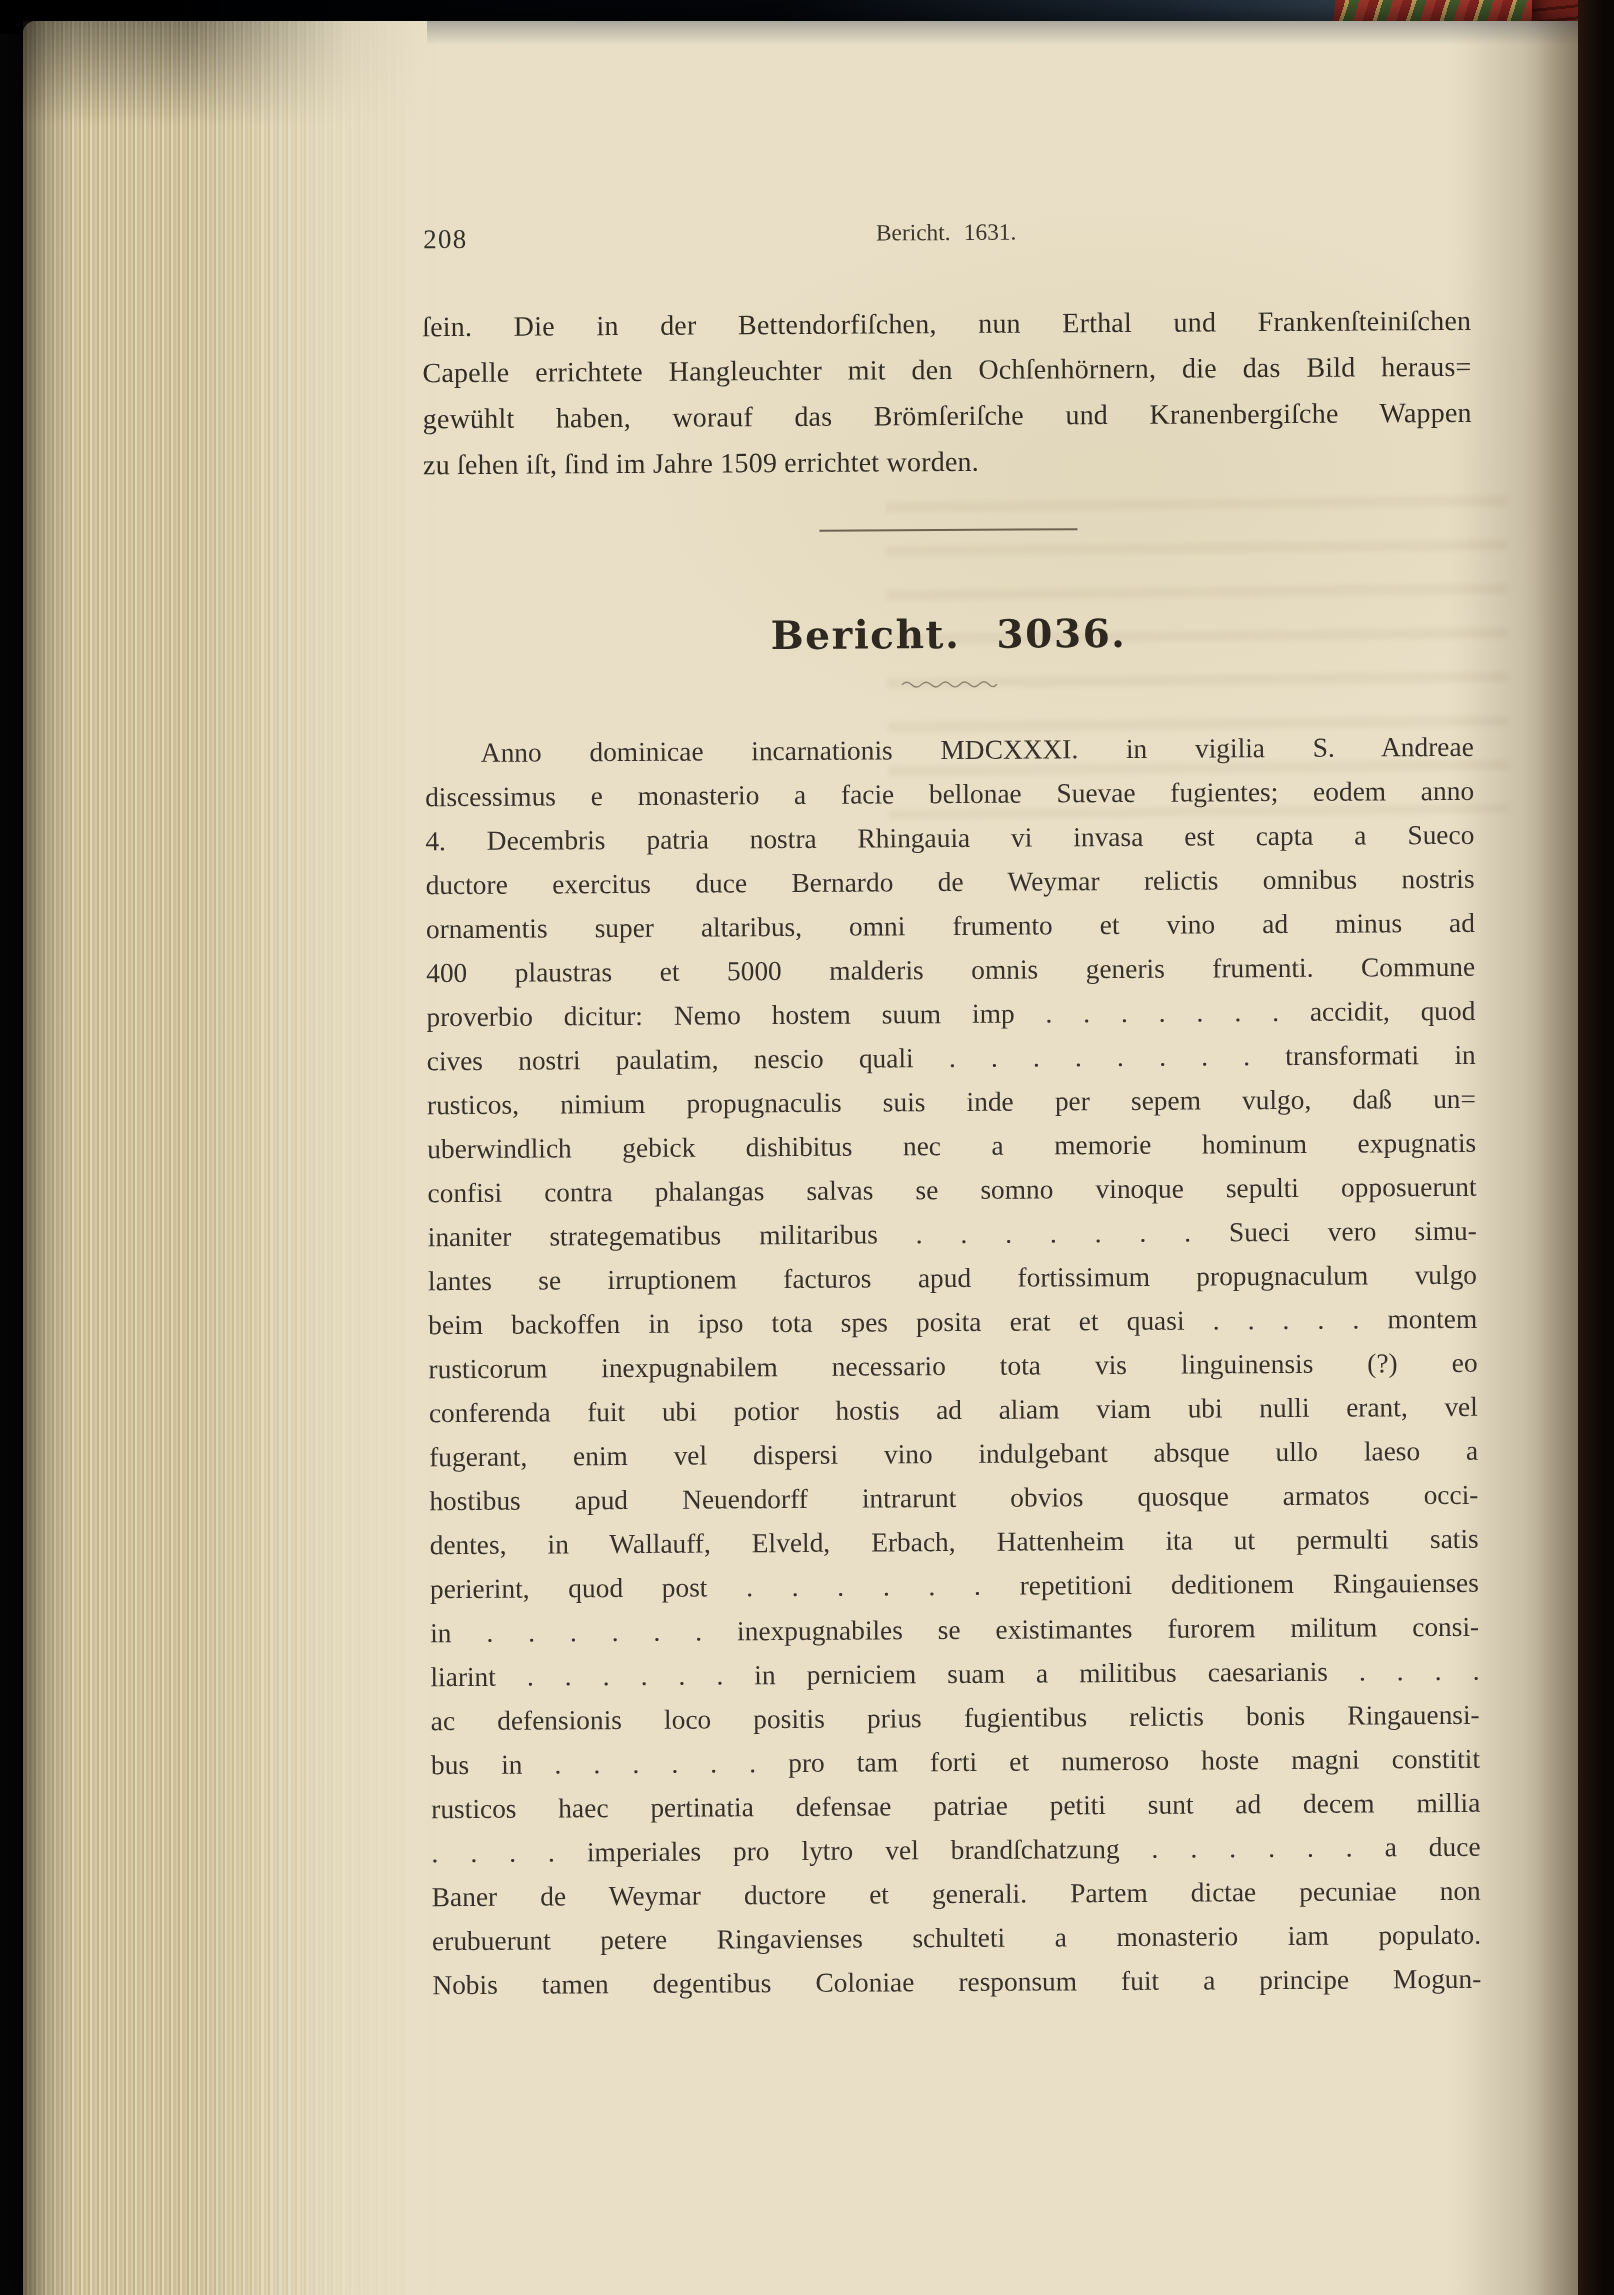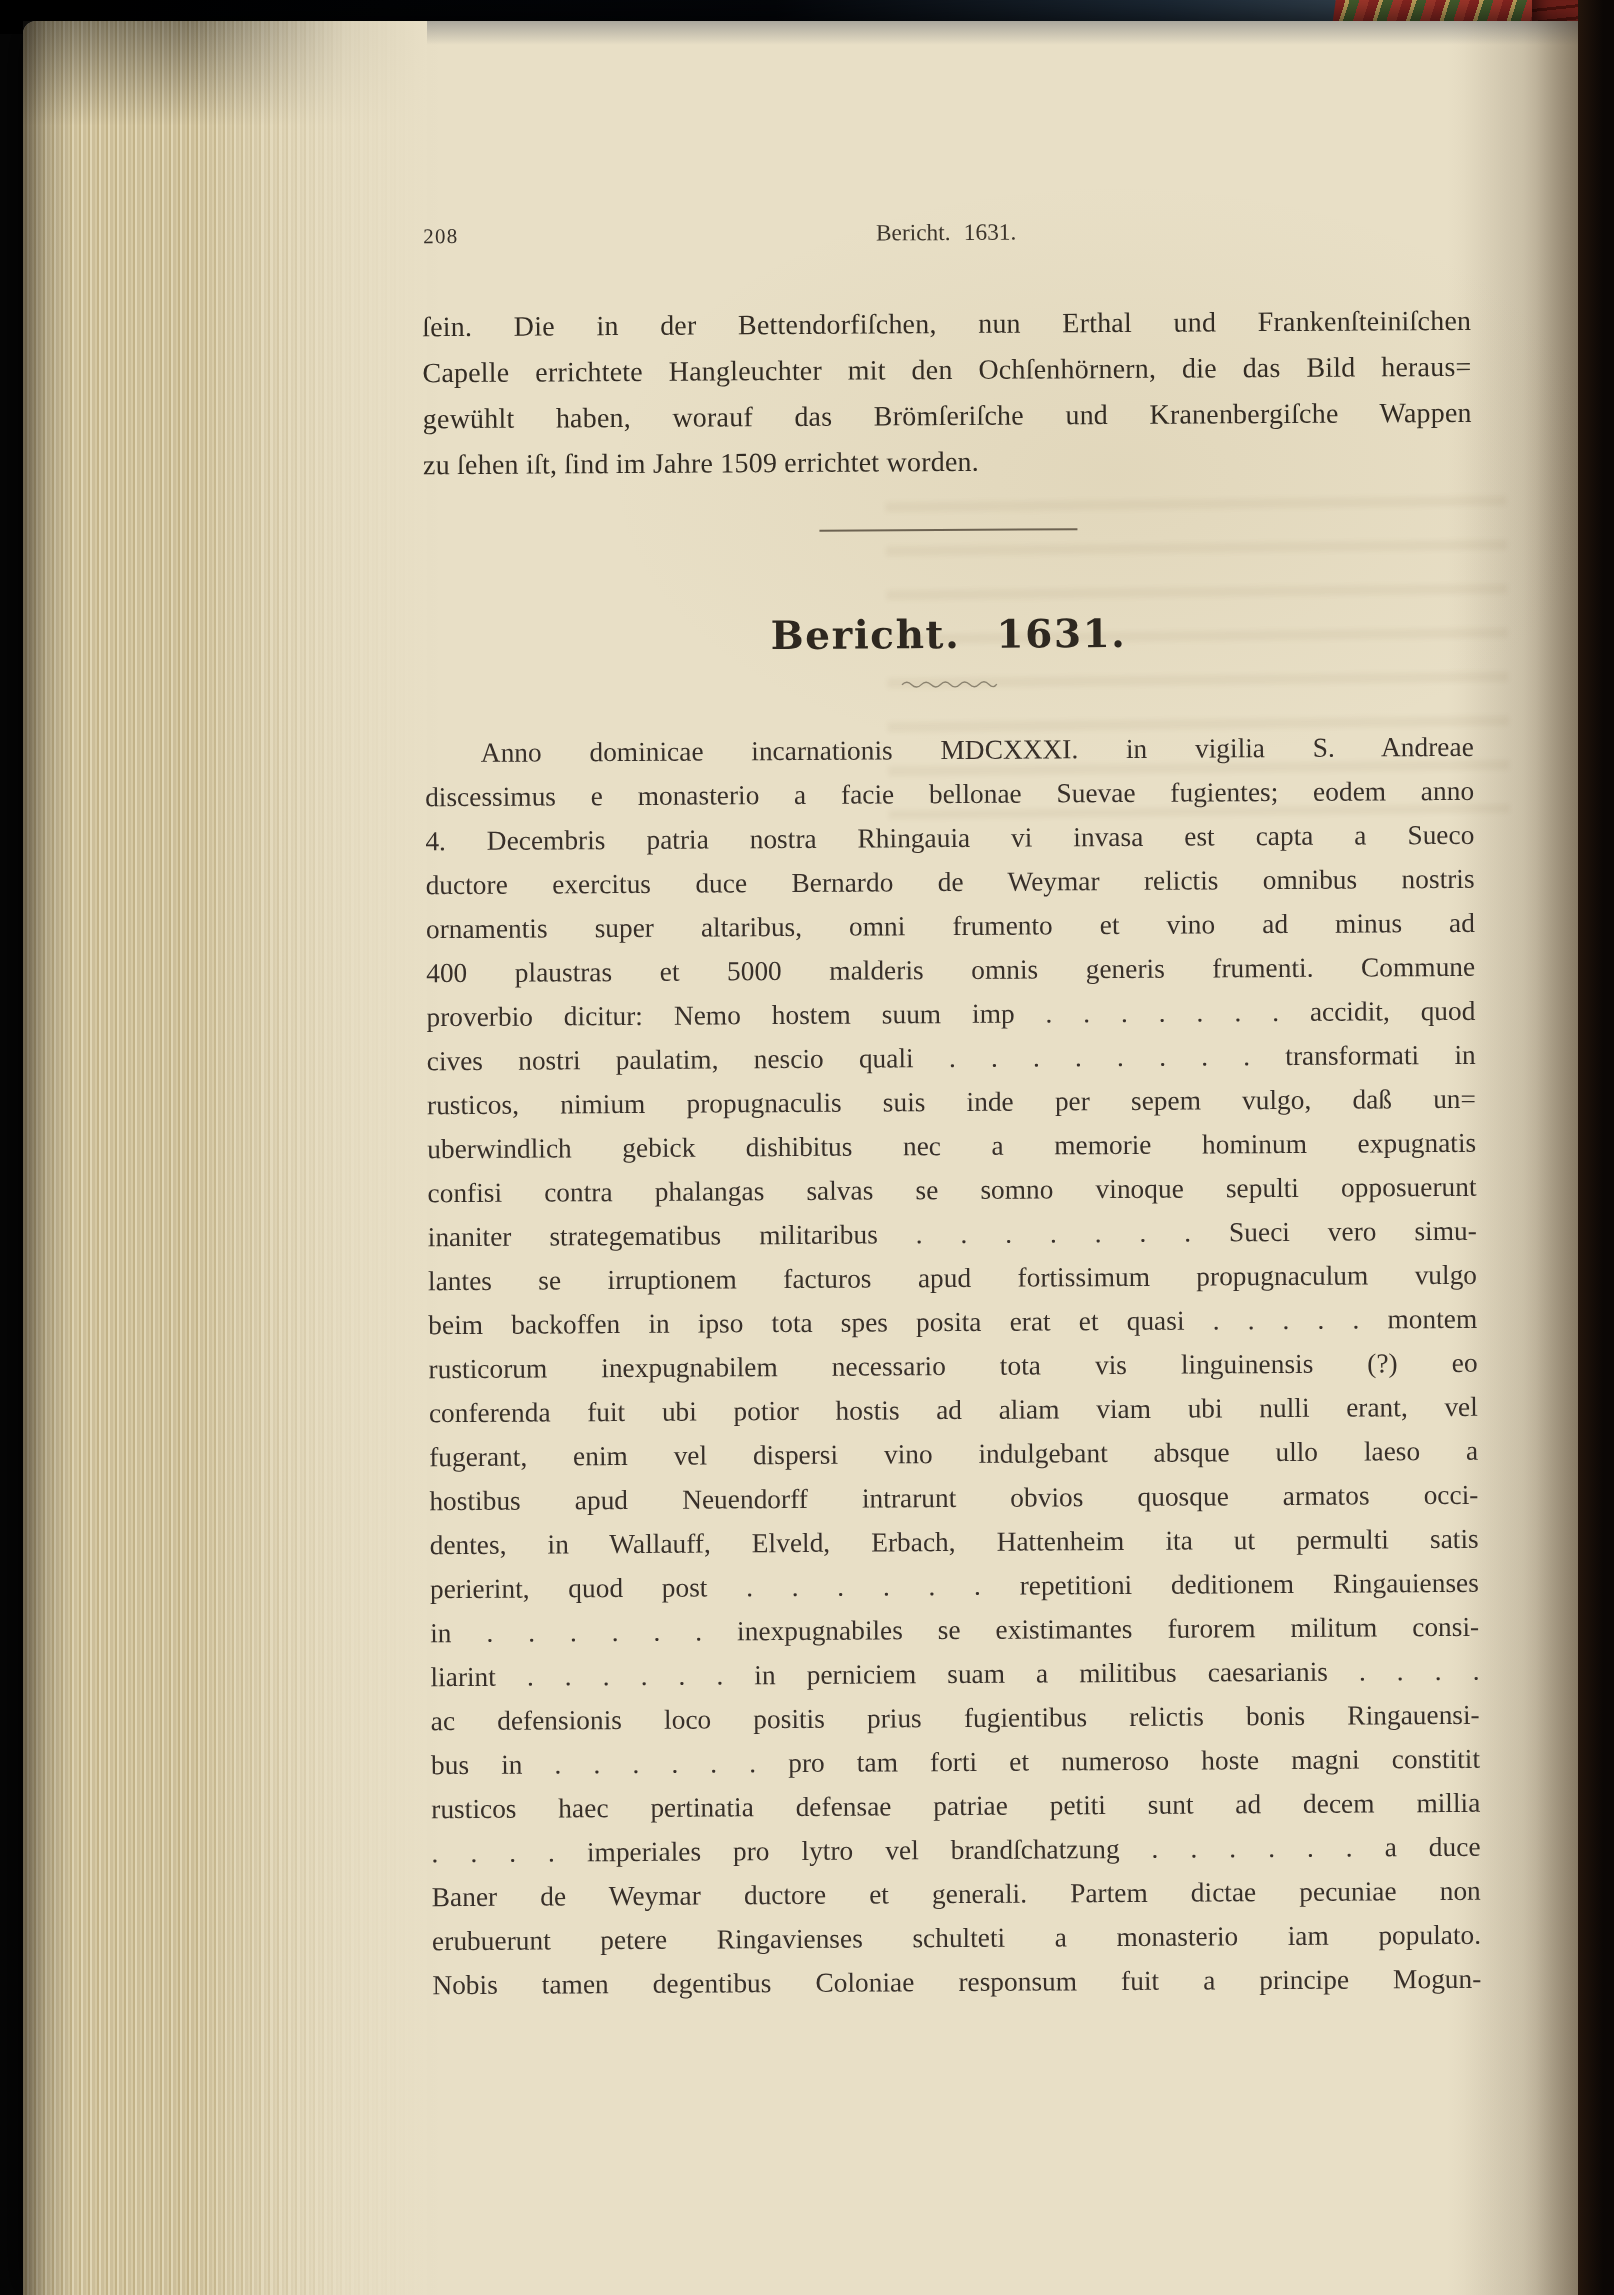--- a/index.html
+++ b/index.html
@@ -91,21 +91,21 @@
     width: 1049px;
     transform: rotate(-0.35deg);
     color: #38302a;
   }
   .running-head {
     position: relative; height: 34px;
     margin-bottom: 48px;
   }
   .pagenum {
     position: absolute; left: 1.6px; top: 1.6px;
-    font-size: 21px; letter-spacing: 1.2px; color: #36302a;
+    font-size: 27px; letter-spacing: 1.2px; color: #36302a;
   }
   .runhead {
     display: block; text-align: center;
     font-size: 23.4px; word-spacing: 7.3px; color: #3c352c;
   }
   .line {
     text-align: justify;
     text-align-last: justify;
   }
   .line.no-stretch { text-align-last: left; }
@@ -160,21 +160,21 @@
 
       <div class="intro">
           <div class="line">ſein.  Die in der Bettendorfiſchen, nun Erthal und Frankenſteiniſchen</div>
           <div class="line">Capelle errichtete Hangleuchter mit den Ochſenhörnern, die das Bild heraus=</div>
           <div class="line">gewühlt haben, worauf das Brömſeriſche und Kranenbergiſche Wappen</div>
           <div class="line no-stretch">zu ſehen iſt, ſind im Jahre 1509 errichtet worden.</div>
         </div>
 
       <div class="divider"></div>
 
-      <h1 class="heading"><span>Bericht.</span><span class="heading-year">1631.</span></h1>
+      <h1 class="heading"><span>Bericht.</span><span class="heading-year">3036.</span></h1>
 
       <svg class="squiggle" viewBox="0 0 122 13" xmlns="http://www.w3.org/2000/svg">
         <path d="M2,8 Q8,2 14,8 T26,8 T38,8 T50,8 T62,8 T74,8 T86,8 T98,8 T110,8 T120,8" fill="none" stroke="#8b8370" stroke-width="1.7"></path>
       </svg>
 
       <div class="body-text">
           <div class="line">Anno dominicae incarnationis MDCXXXI. in vigilia S. Andreae</div>
           <div class="line">discessimus e monasterio a facie bellonae Suevae fugientes; eodem anno</div>
           <div class="line">4. Decembris patria nostra Rhingauia vi invasa est capta a Sueco</div>
           <div class="line">ductore exercitus duce Bernardo de Weymar relictis omnibus nostris</div>

